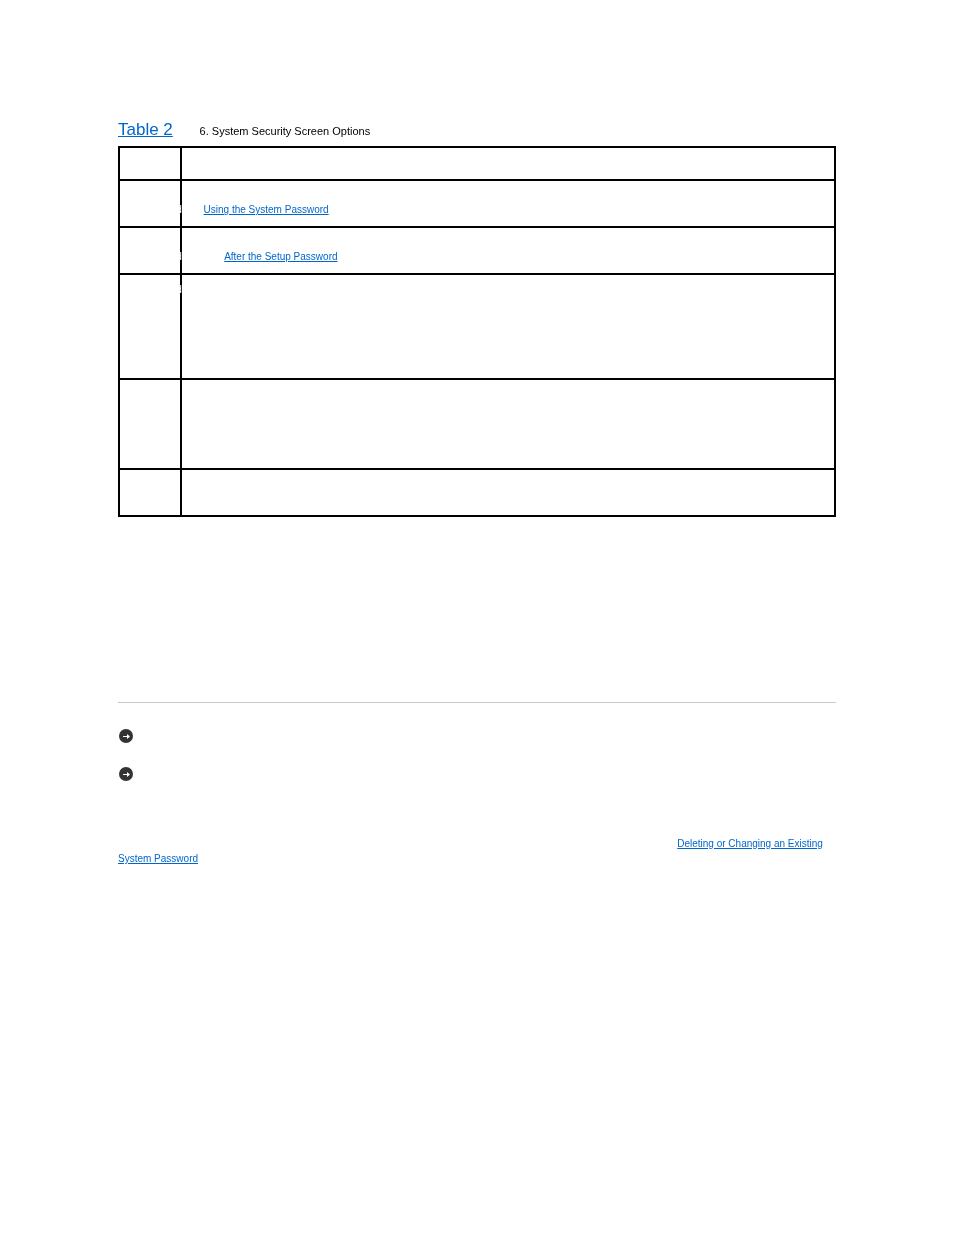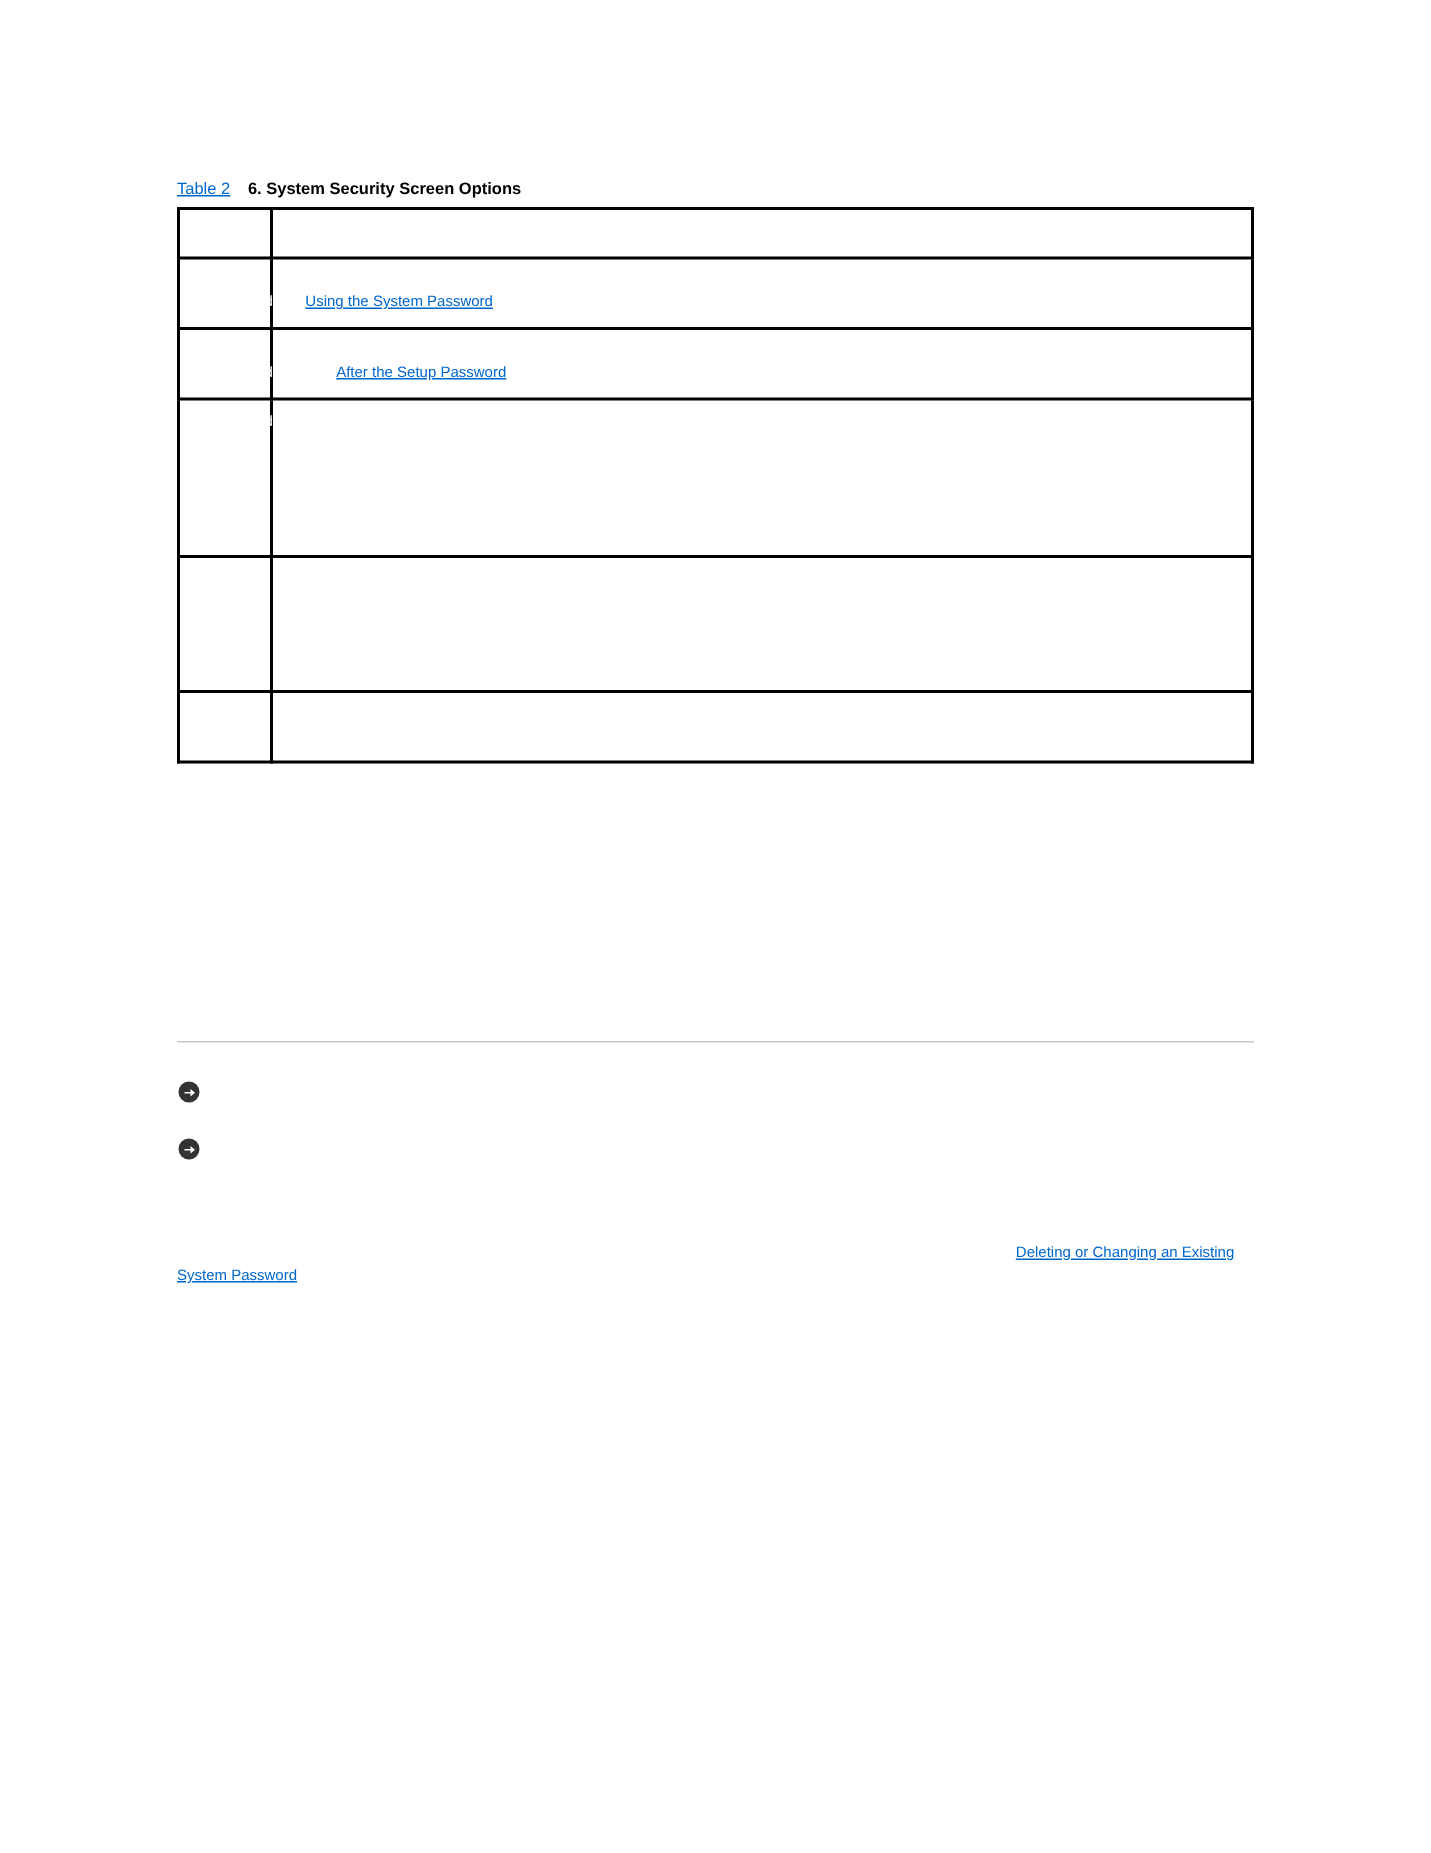--- a/index.html
+++ b/index.html
@@ -16,27 +16,27 @@
   }
   a.link {
     color: #0066cc;
     text-decoration: underline;
   }
   .table-caption {
     margin-bottom: 6px;
   }
   .table-caption .tbl-link {
     color: #0066cc;
-    font-size: 11px;
+    font-size: 17px;
   }
   .table-caption .tbl-num {
     color: #000;
-    font-weight: bold;
+    font-weight: normal;
     font-size: 11px;
-    margin-left: 3px;
+    margin-left: 18px;
   }
   table.opts {
     border-collapse: collapse;
     width: 100%;
     table-layout: fixed;
   }
   table.opts td, table.opts th {
     border: 2px solid #000;
     padding: 8px 18px;
     vertical-align: top;

